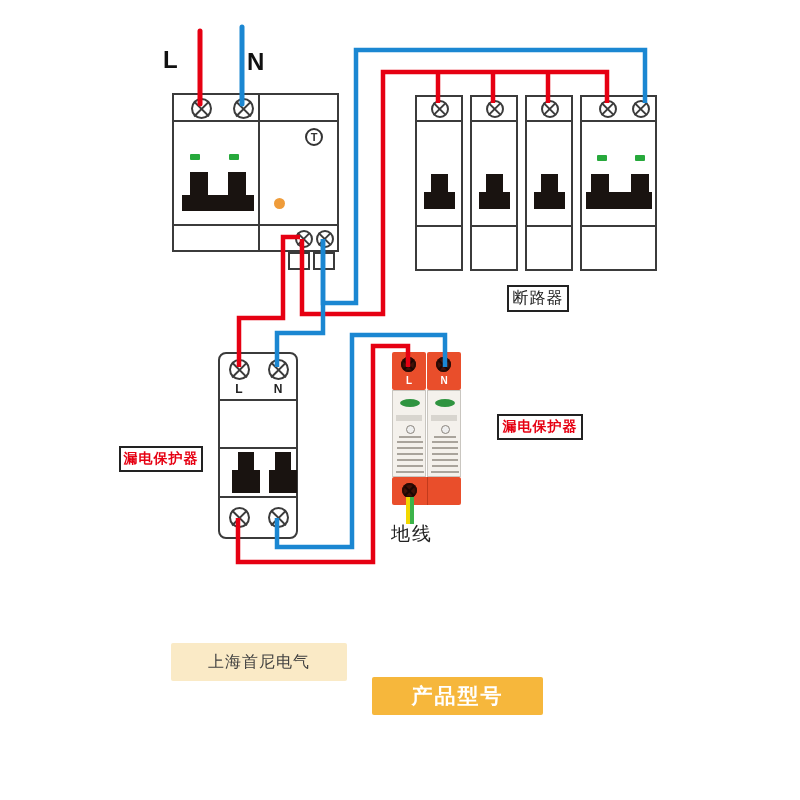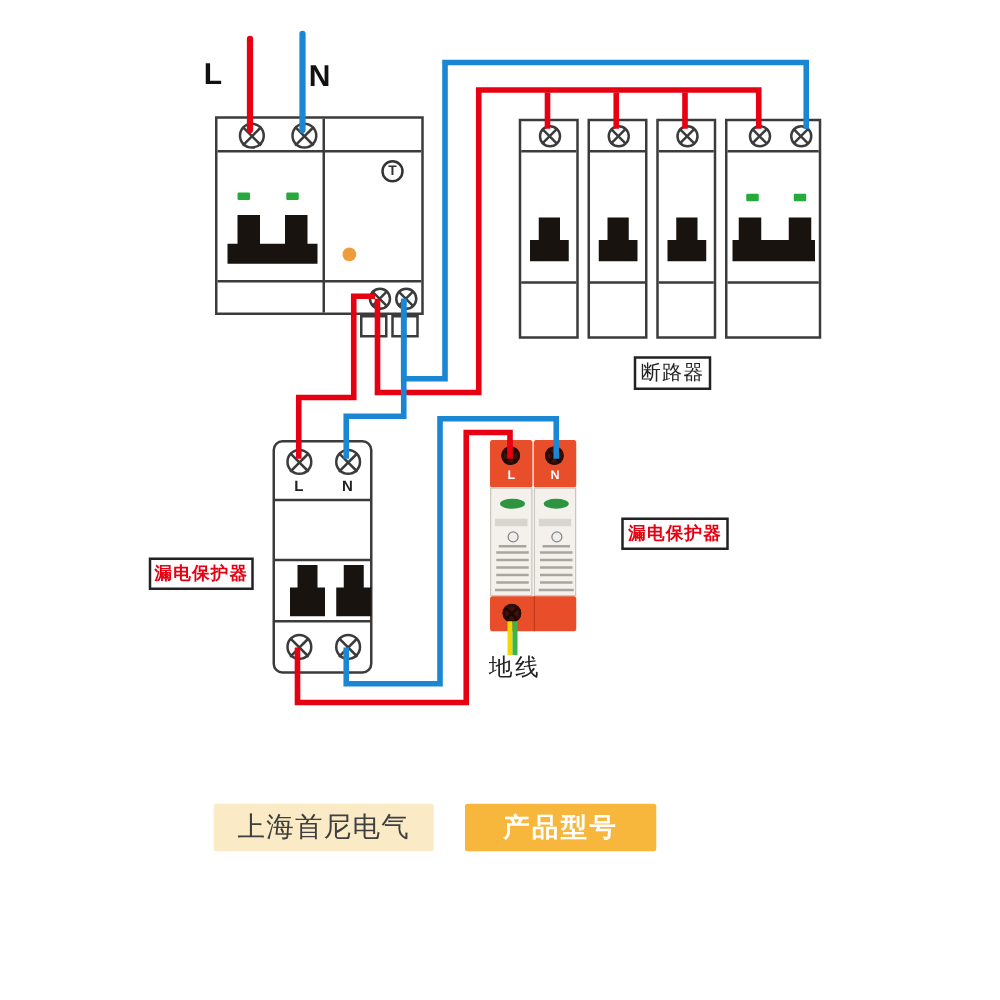--- a/index.html
+++ b/index.html
@@ -36,21 +36,21 @@
   .orange{position:absolute;background:#e94e2b;box-sizing:border-box;}
   .module{position:absolute;background:#f4f1ec;border:1px solid #c9c6c0;box-sizing:border-box;}
   .oval{position:absolute;width:20px;height:8px;border-radius:50%;background:#2f9440;}
   .mstrip{position:absolute;left:3px;right:3px;height:6px;background:#d8d5cf;}
   .mline{position:absolute;height:2px;background:#a9a49c;}
   .mcircle{position:absolute;width:7px;height:7px;border:1px solid #8a857d;border-radius:50%;background:#eee;}
   
   .cell{position:absolute;display:flex;align-items:center;justify-content:center;box-sizing:border-box;
       border-radius:2px;z-index:2;}
   .cell-k{background:#f6b73c;color:#fff;font-weight:bold;font-size:21px;letter-spacing:2px;}
-  .cell-v{background:#faeac6;color:#3f3f3f;font-size:22px;letter-spacing:1px;}
+  .cell-v{background:#faeac6;color:#3f3f3f;font-size:16px;letter-spacing:1px;}
   .cell-v.mono{letter-spacing:0;}
   svg.wires{position:absolute;left:0;top:0;z-index:5;pointer-events:none;}
   .tcircle{position:absolute;width:18px;height:18px;border:2px solid #333;border-radius:50%;box-sizing:border-box;
       display:flex;align-items:center;justify-content:center;font-size:11px;font-weight:bold;color:#333;}
   .odot{position:absolute;width:11px;height:11px;border-radius:50%;background:#ef9c3a;}
   .notch{position:absolute;background:#fff;border:2px solid #3b3b3b;box-sizing:border-box;}
 </style>
 </head>
 <body>
 
@@ -186,16 +186,16 @@
     <polyline points="242,27 242,104" fill="none" stroke-width="5" stroke-linecap="round" stroke="#1b87d2"></polyline>
     <polyline points="323,239 323,303 356,303 356,50 645,50 645,103" fill="none" stroke-width="4.5" stroke="#1b87d2"></polyline>
     <polyline points="323,239 323,333 277,333 277,367" fill="none" stroke-width="4.5" stroke="#1b87d2"></polyline>
     <polyline points="277,518 277,547 352,547 352,335 445,335 445,367" fill="none" stroke-width="4.5" stroke="#1b87d2"></polyline>
 
     <polyline points="408,497 408,524" fill="none" stroke-width="4" stroke="#f2d800"></polyline>
     <polyline points="412,497 412,524" fill="none" stroke-width="4" stroke="#3cb44a"></polyline>
   </svg>
 
   <div class="cell cell-v" style="left:171px;top:643px;width:176px;height:38px;">上海首尼电气</div>
-  <div class="cell cell-k" style="left:372px;top:643px;width:153px;height:38px;">产品型号</div>
+  <div class="cell cell-k" style="left:372px;top:677px;width:171px;height:38px;">产品型号</div>
 
 
 </div>
 
 </body></html>

